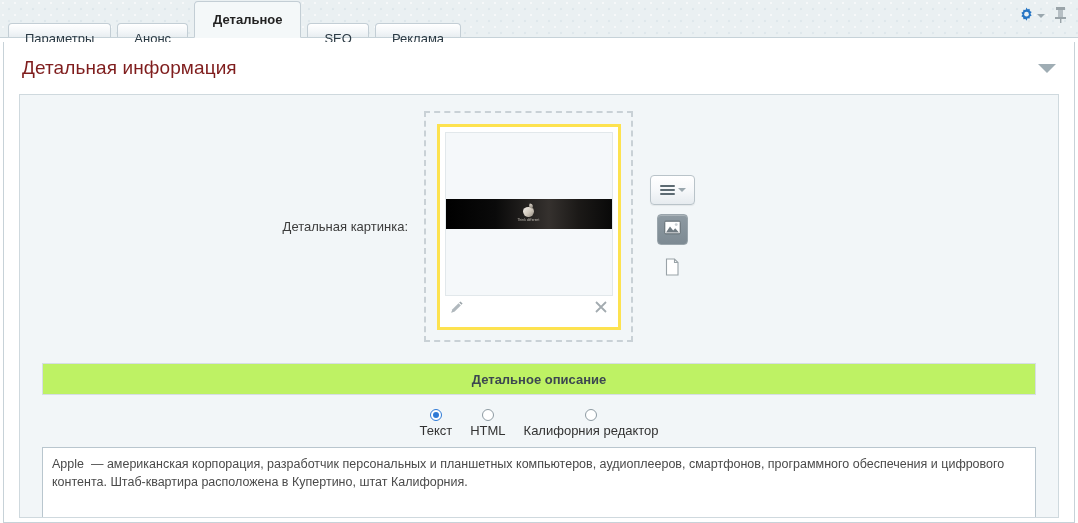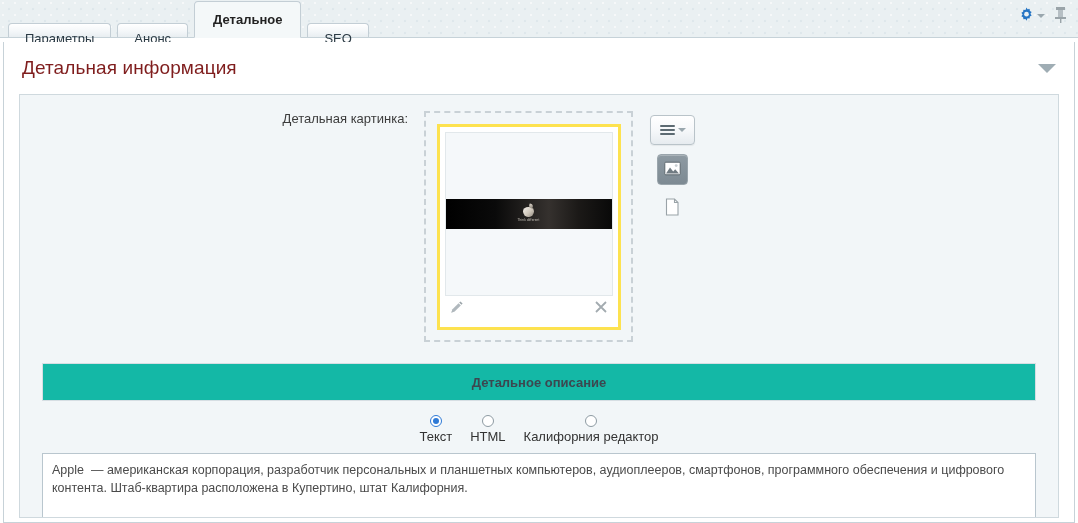--- a/index.html
+++ b/index.html
@@ -124,21 +124,21 @@
     background: #f2f6f8;
     height: 424px;
     box-sizing: border-box;
     overflow: hidden;
     position: relative;
   }
 
   
   .img-row {
     display: flex;
-    align-items: flex-start;
+    align-items: center;
     padding-top: 16px;
   }
   .img-label {
     width: 404px;
     text-align: right;
     padding-right: 16px;
     box-sizing: border-box;
     font-size: 13px;
     color: #3c3c3c;
     line-height: 16px;
@@ -263,22 +263,22 @@
   }
   .doc-btn {
     width: 29px; height: 29px;
     display: flex; align-items: center; justify-content: center;
     cursor: pointer;
   }
 
   
   .desc-bar {
     margin: 21px 22px 0 22px;
-    height: 38px;
-    background: #14b8a6;
+    height: 32px;
+    background: #bef264;
     border: 1px solid #d6dee3;
     box-sizing: border-box;
     display: flex;
     align-items: center;
     justify-content: center;
     font-size: 13px;
     font-weight: bold;
     color: #3c4750;
   }
   .radio-row {
@@ -328,20 +328,21 @@
 </style>
 </head>
 <body>
 
 <div class="tabbar">
   <div class="tabs">
     <div class="tab"><span>Параметры</span></div>
     <div class="tab"><span>Анонс</span></div>
     <div class="tab active"><span>Детальное</span></div>
     <div class="tab"><span>SEO</span></div>
+    <div class="tab"><span>Реклама</span></div>
   </div>
 
   <div class="tab-right-icons">
     <div class="gear-wrap">
       <span>
         <svg width="15" height="15" viewBox="0 0 16 16">
           <path fill="#2675c4" d="M8 0.6l1.1 1.9 2.2-0.4 0.3 2.2 1.9 1.1-1.3 1.8 1.3 1.8-1.9 1.1-0.3 2.2-2.2-0.4L8 14.6l-1.1-1.9-2.2 0.4-0.3-2.2-1.9-1.1 1.3-1.8-1.3-1.8 1.9-1.1 0.3-2.2 2.2 0.4z"></path>
           <circle cx="8" cy="7.6" r="2.5" fill="#eaf0f2"></circle>
         </svg>
       </span>

